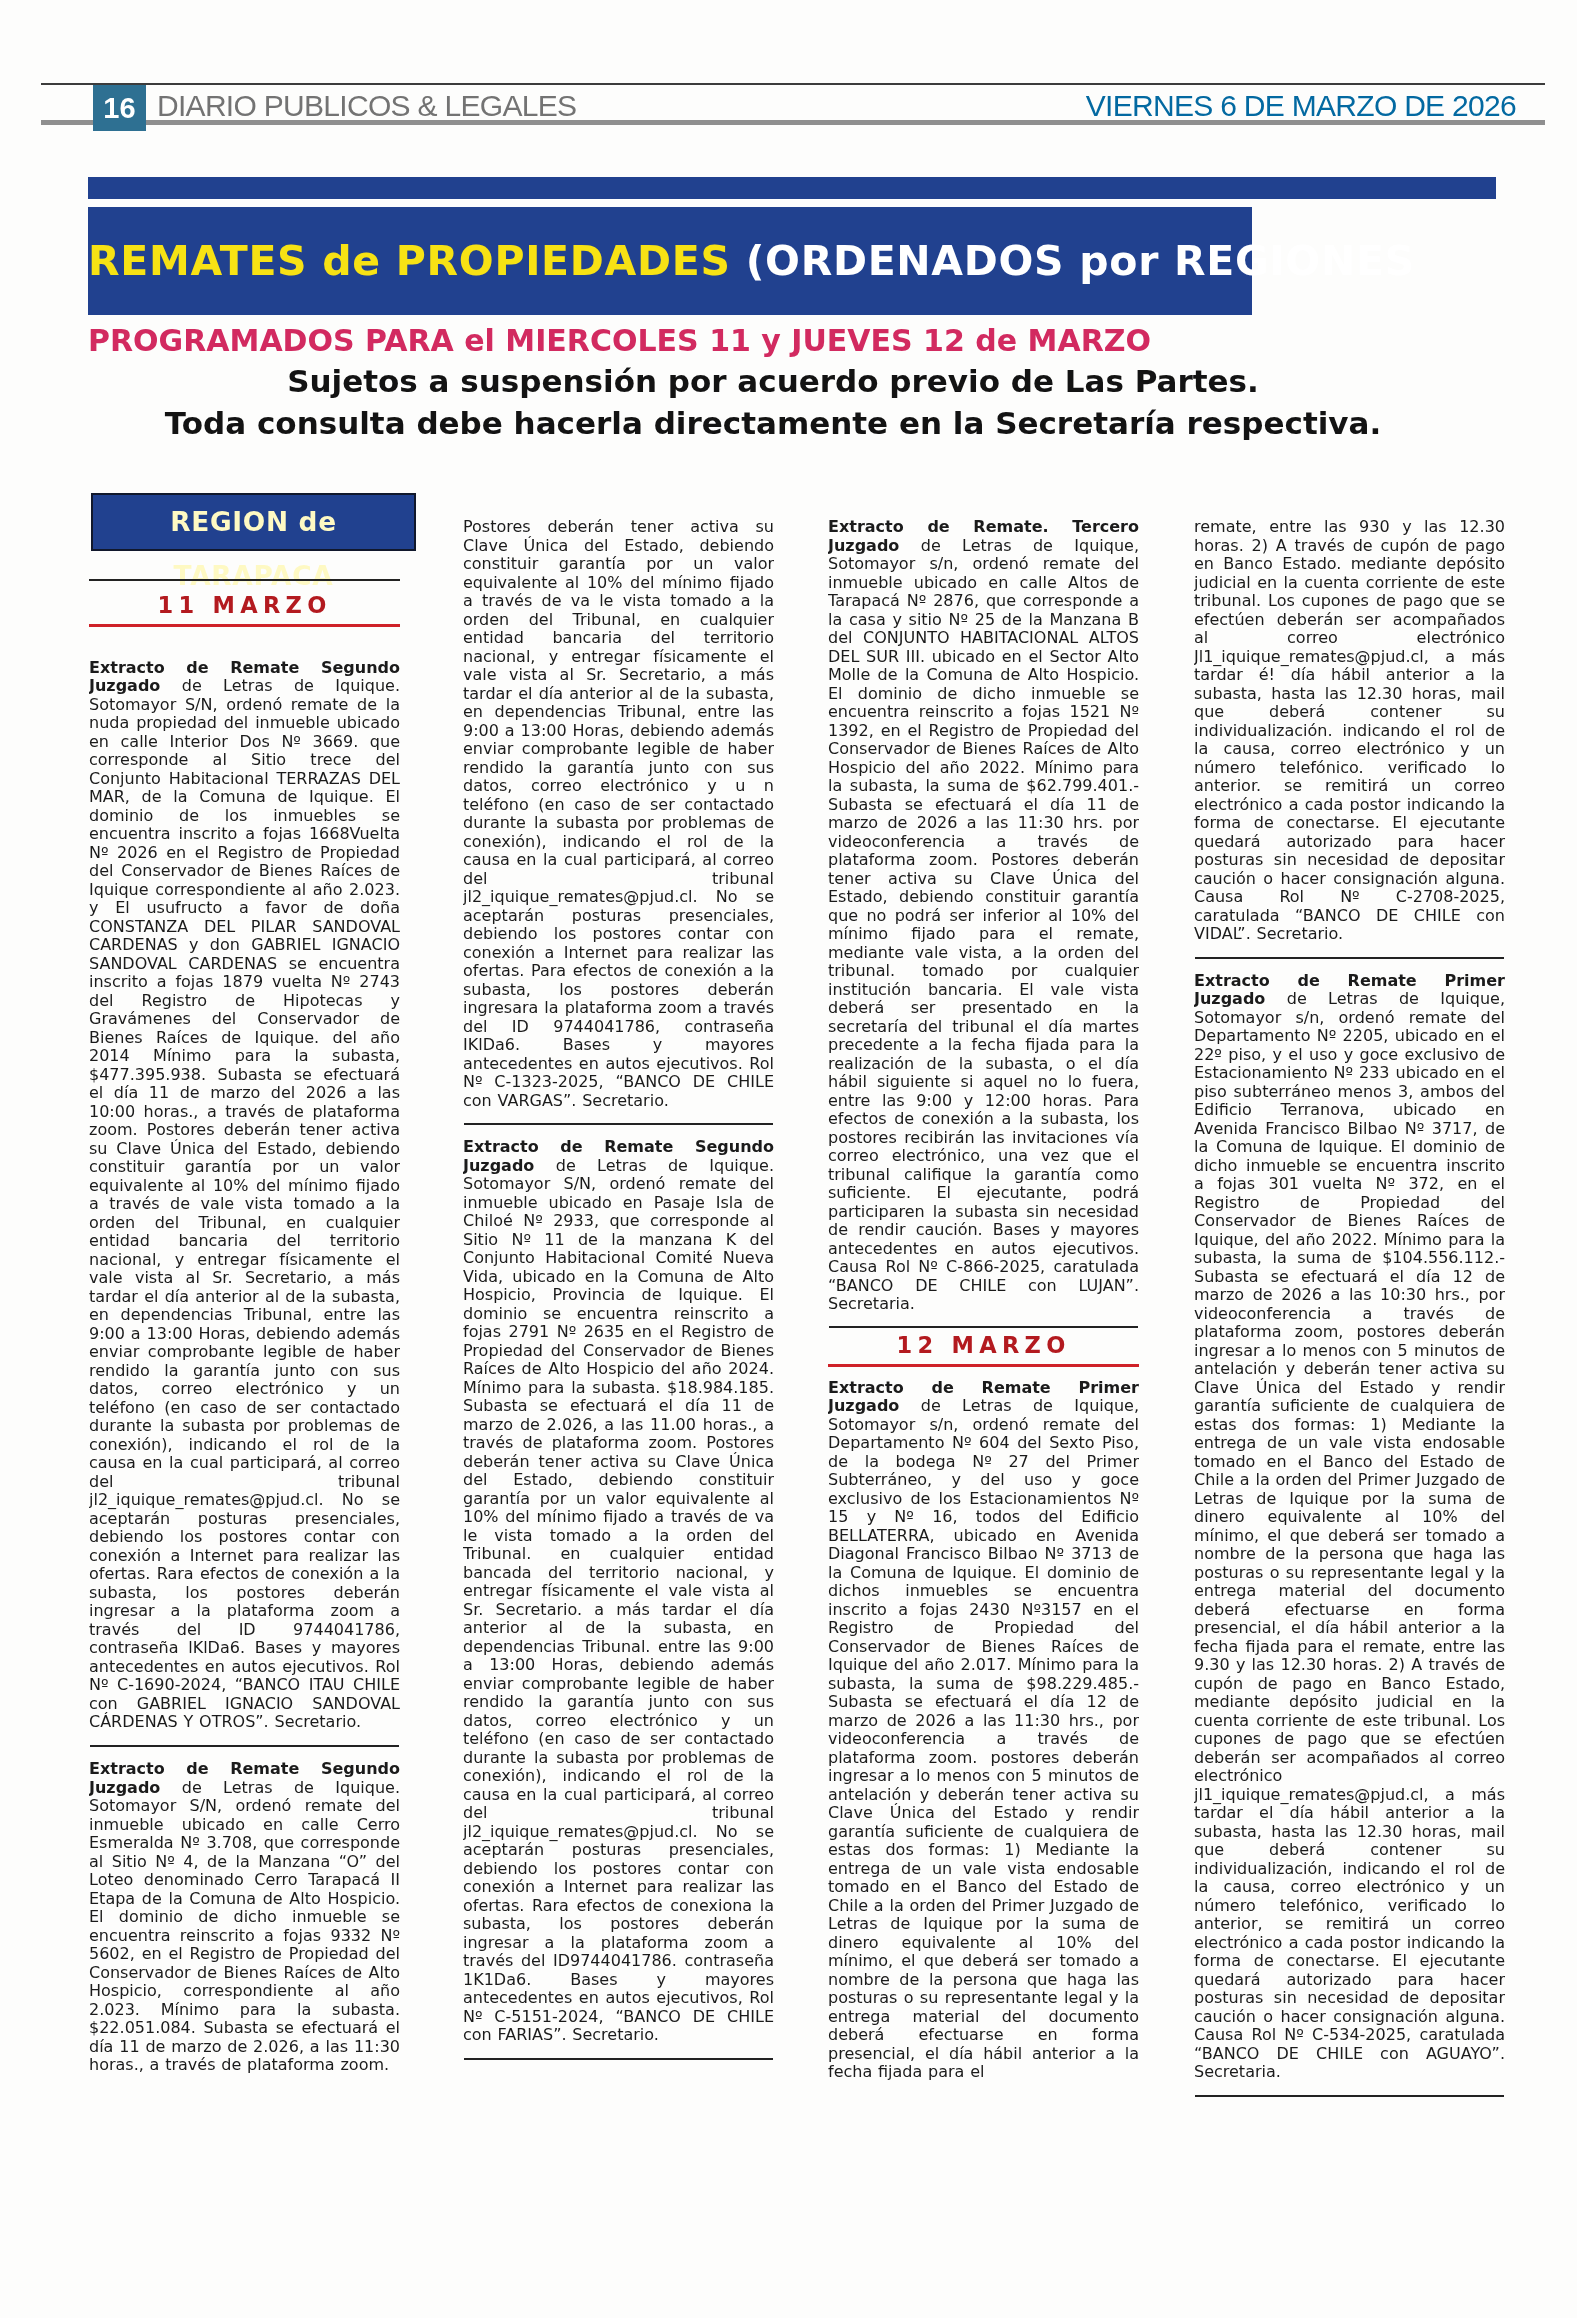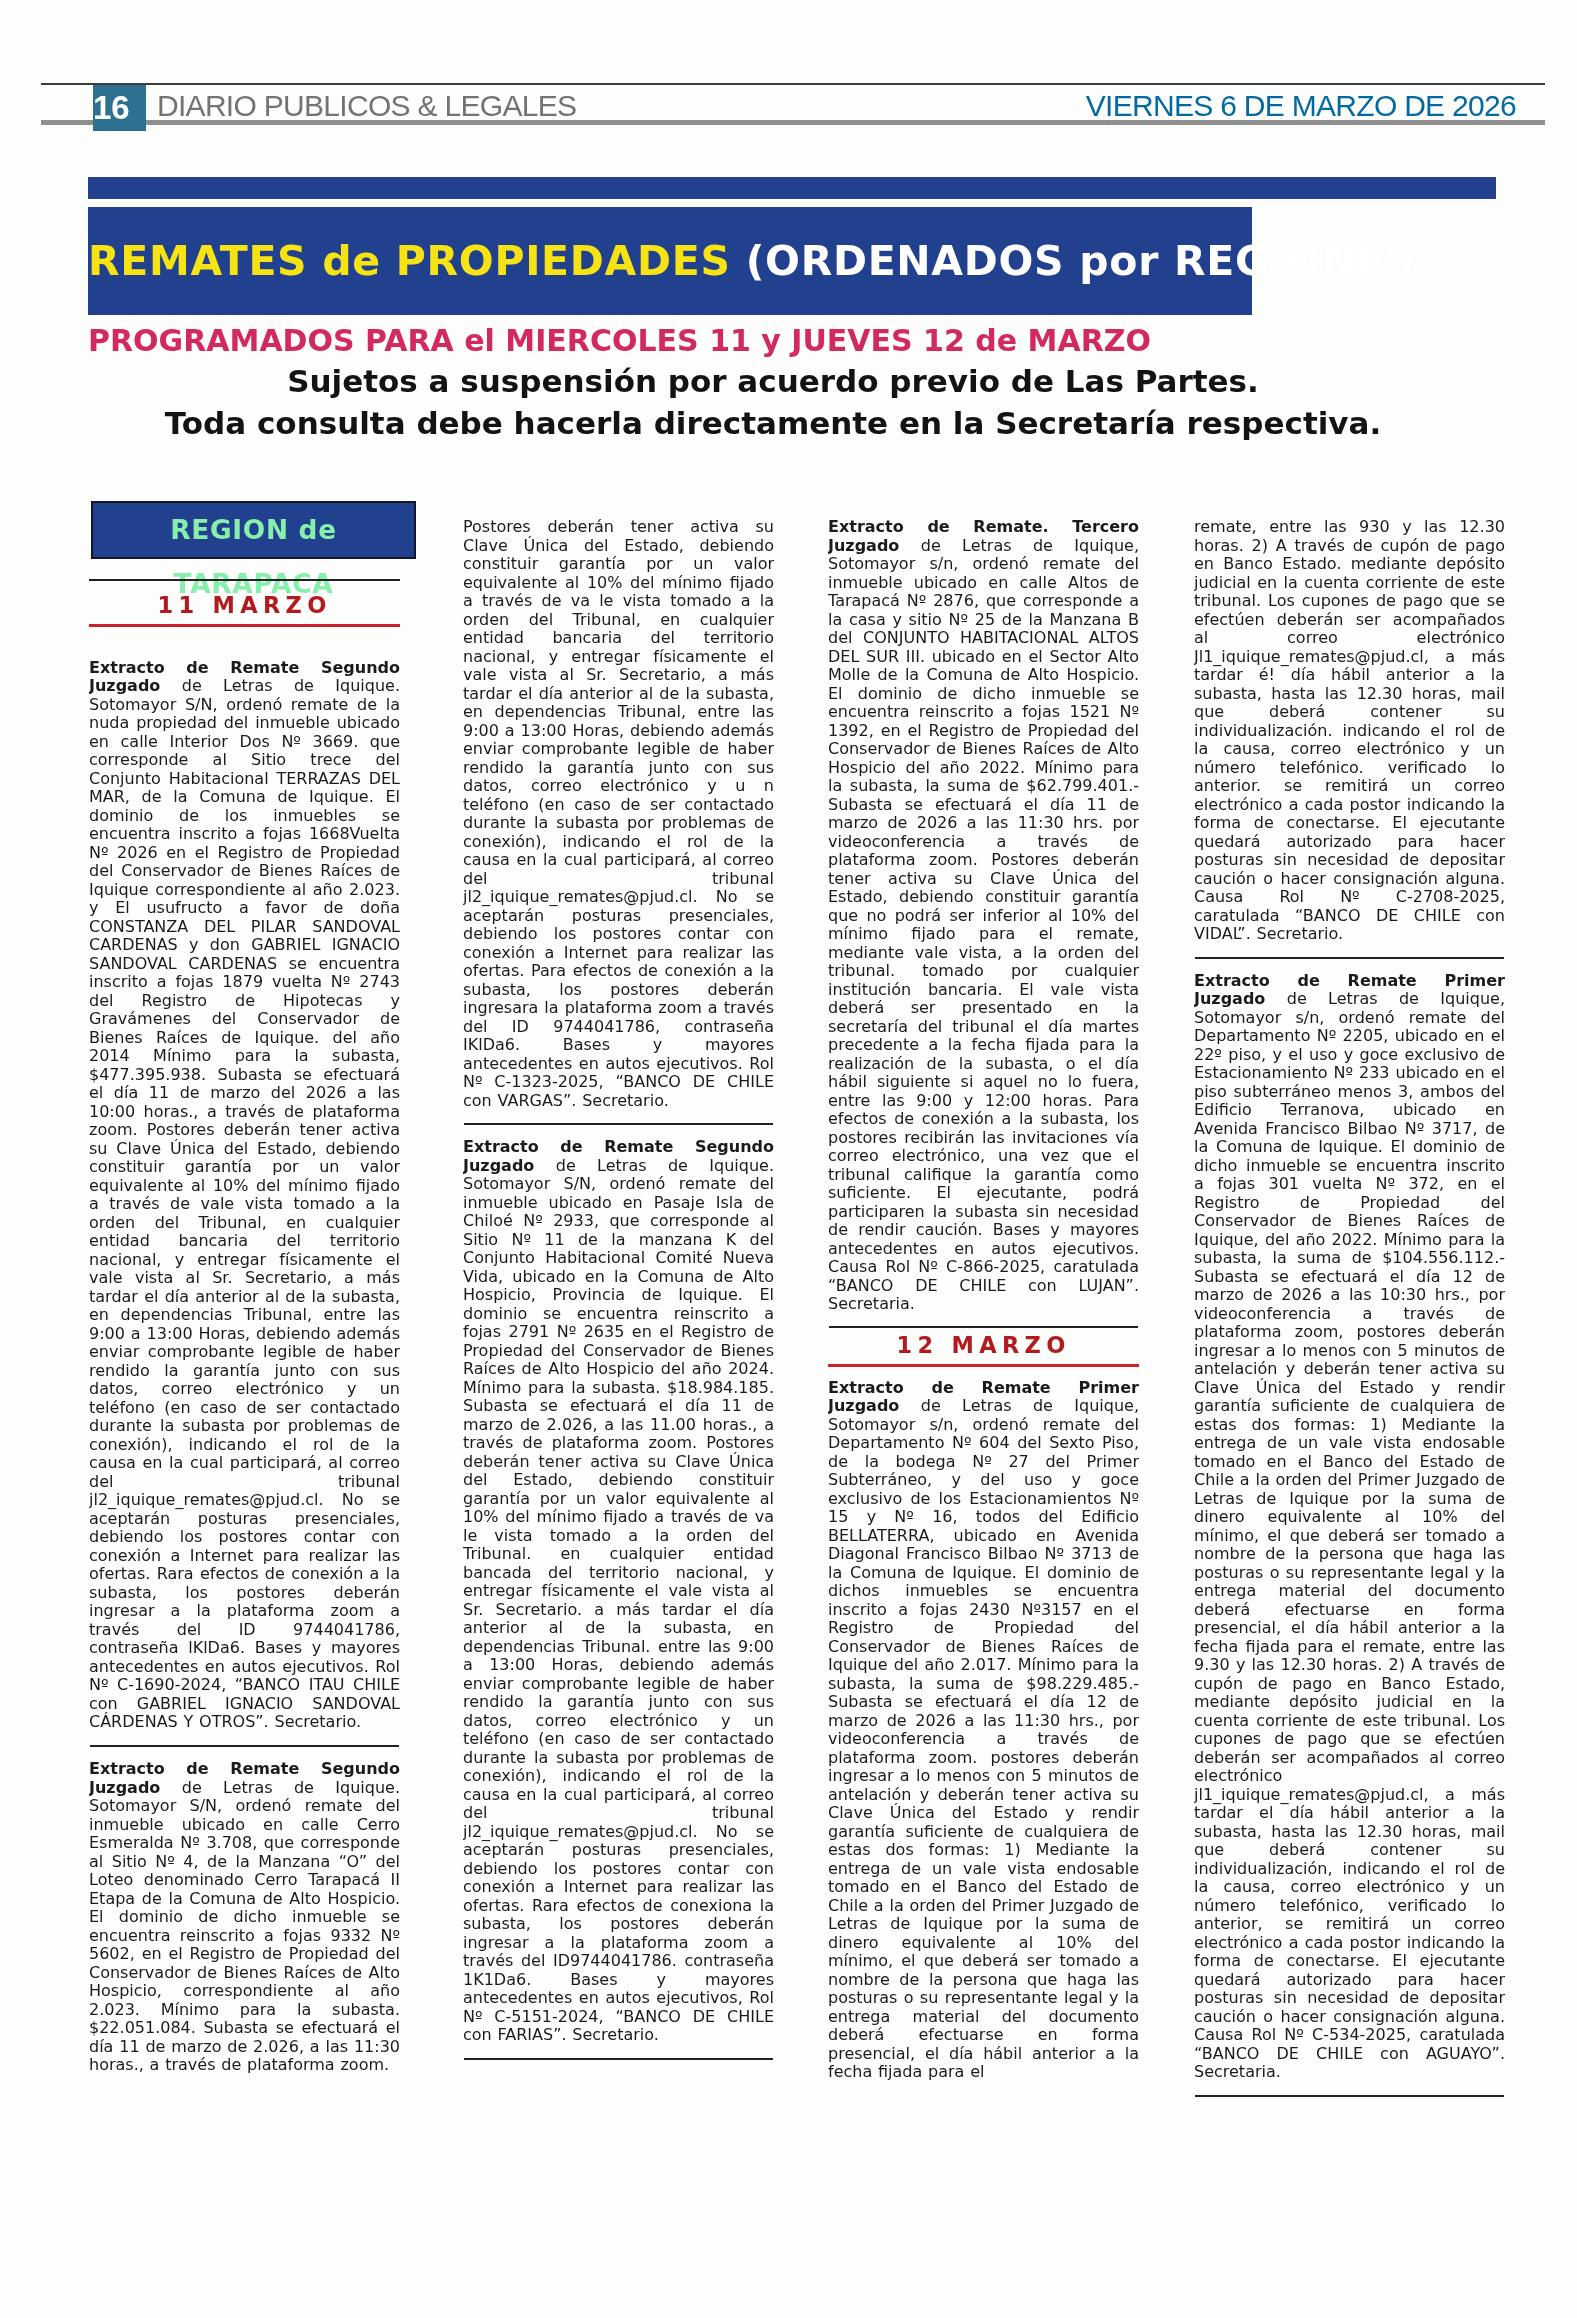--- a/index.html
+++ b/index.html
@@ -6,21 +6,21 @@
   body{
     width:1577px;height:2319px;background:#fdfdfc;position:relative;
     font-family:"DejaVu Sans",sans-serif;color:#1b1b1b;overflow:hidden;
   }
   .abs{position:absolute;}
   
   .rule-top{left:41px;top:83px;width:1504px;height:2px;background:#3c3c3c;}
   .rule-mid{left:41px;top:120px;width:1504px;height:4.6px;background:#8f8f8f;}
   .pagenum{
     left:93px;top:85px;width:53px;height:46px;background:#2e7092;
-    color:#fff;font-weight:bold;font-size:33px;text-align:left;line-height:46px;
+    color:#fff;font-weight:bold;font-size:29px;text-align:center;line-height:46px;
     font-family:"Liberation Sans",sans-serif;
   }
   .masthead{
     left:157px;top:89px;font-size:30px;letter-spacing:-0.7px;color:#737373;
     font-family:"Liberation Sans",sans-serif;
   }
   .issuedate{
     right:61px;top:89px;font-size:30px;letter-spacing:-0.7px;color:#0369a1;
     font-family:"Liberation Sans",sans-serif;
   }
@@ -35,22 +35,22 @@
   .subtitle{
     left:88px;top:323px;width:1322px;text-align:left;
     color:#d22a60;font-weight:bold;font-size:30px;
   }
   .note{left:92px;width:1362px;text-align:center;color:#131313;font-weight:bold;font-size:31px;}
   .n1{top:363px;}
   .n2{top:405px;}
   
   .region{
     left:91px;top:493px;width:321px;height:54px;background:#21418f;
-    border:2px solid #11182c;color:#86efac;font-weight:bold;font-size:26.4px;
-    text-align:center;line-height:54px;letter-spacing:0.7px;margin-top:8px;
+    border:2px solid #11182c;color:#fef9c3;font-weight:bold;font-size:26.4px;
+    text-align:center;line-height:54px;letter-spacing:0.7px;
   }
   
   .col{position:absolute;width:311px;overflow:hidden;margin-top:12px;}
   .col1{left:89px;top:567px;height:1718px;}
   .col2{left:463px;top:506px;height:1774px;}
   .col3{left:828px;top:506px;height:1774px;}
   .col4{left:1194px;top:506px;height:1774px;}
   .notice{
     margin:0;font-size:16px;line-height:18.5px;text-align:justify;
     color:#1b1b1b;word-spacing:0.7px;

